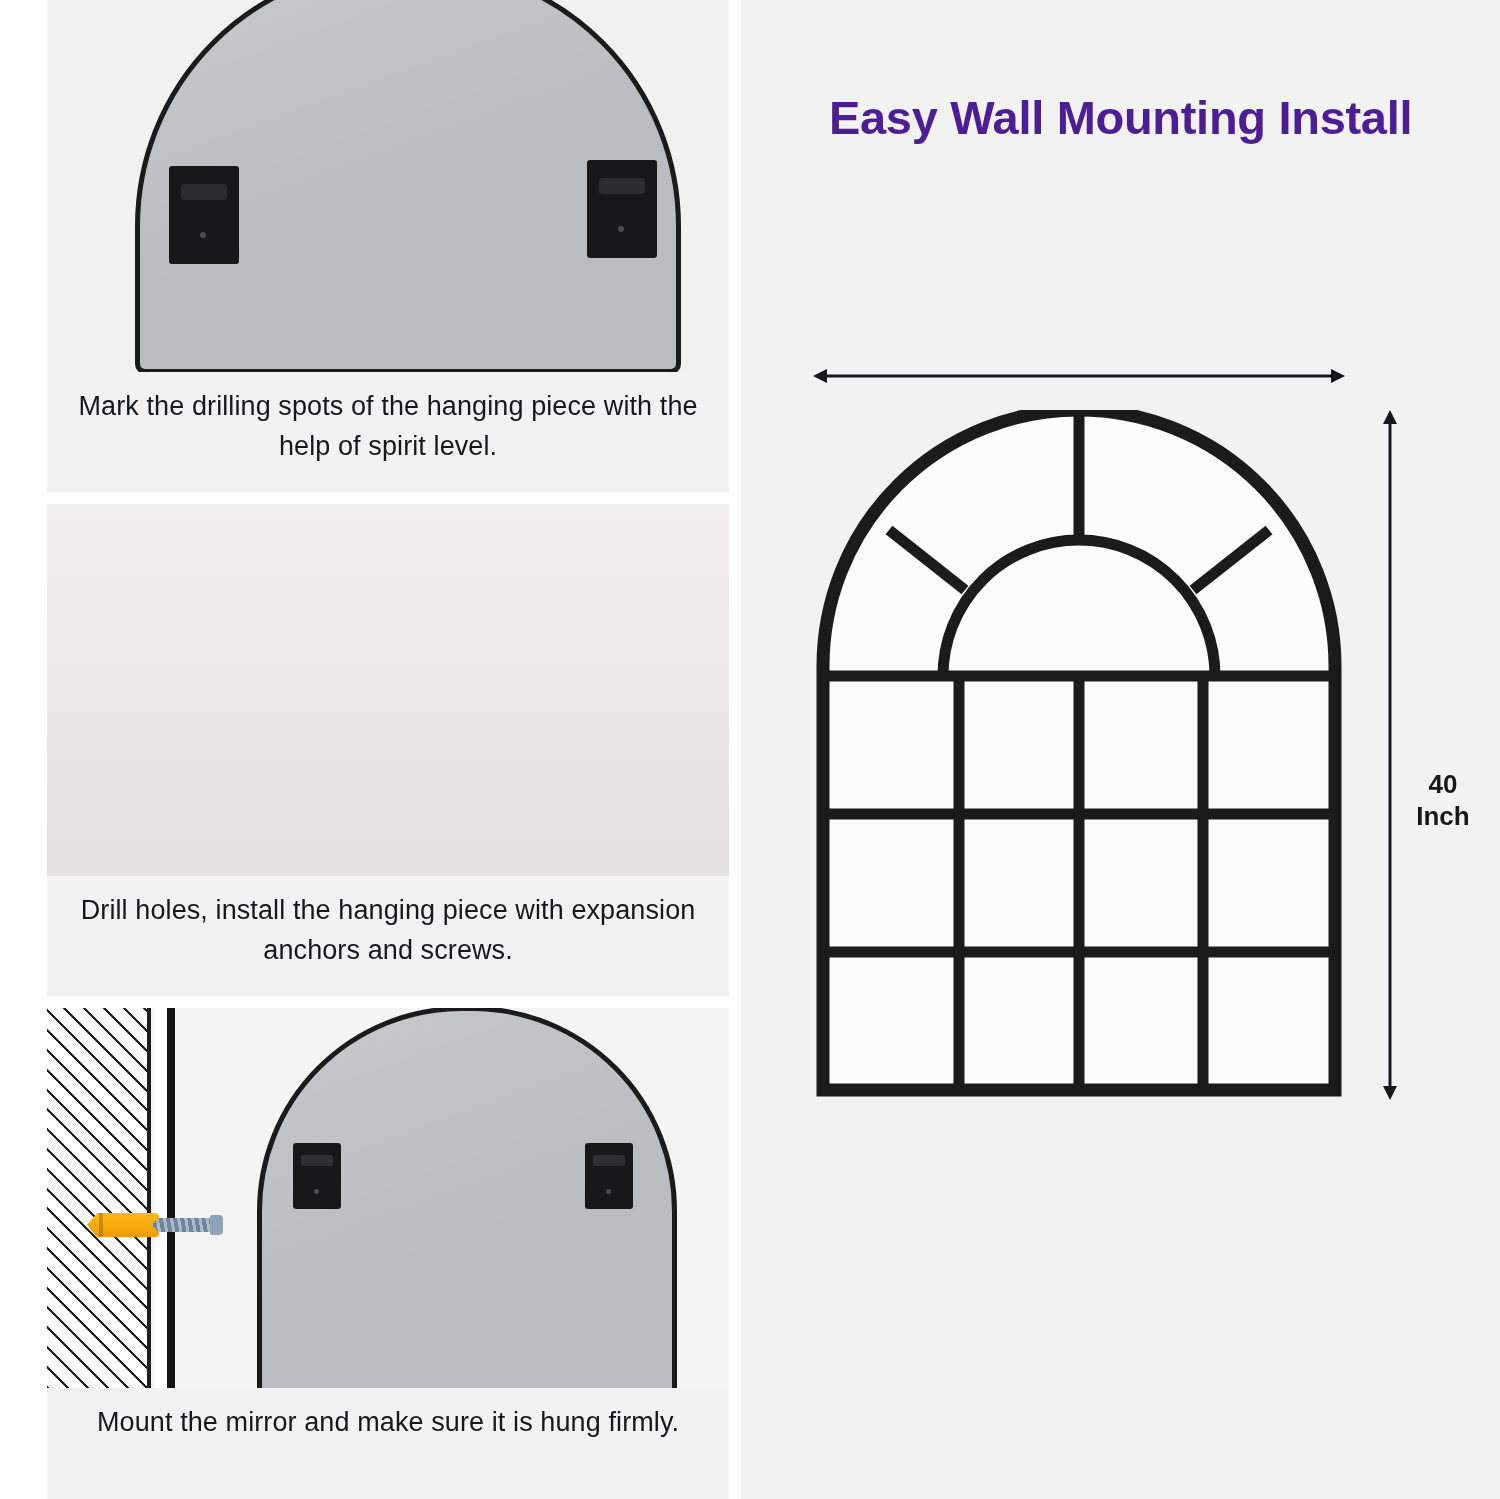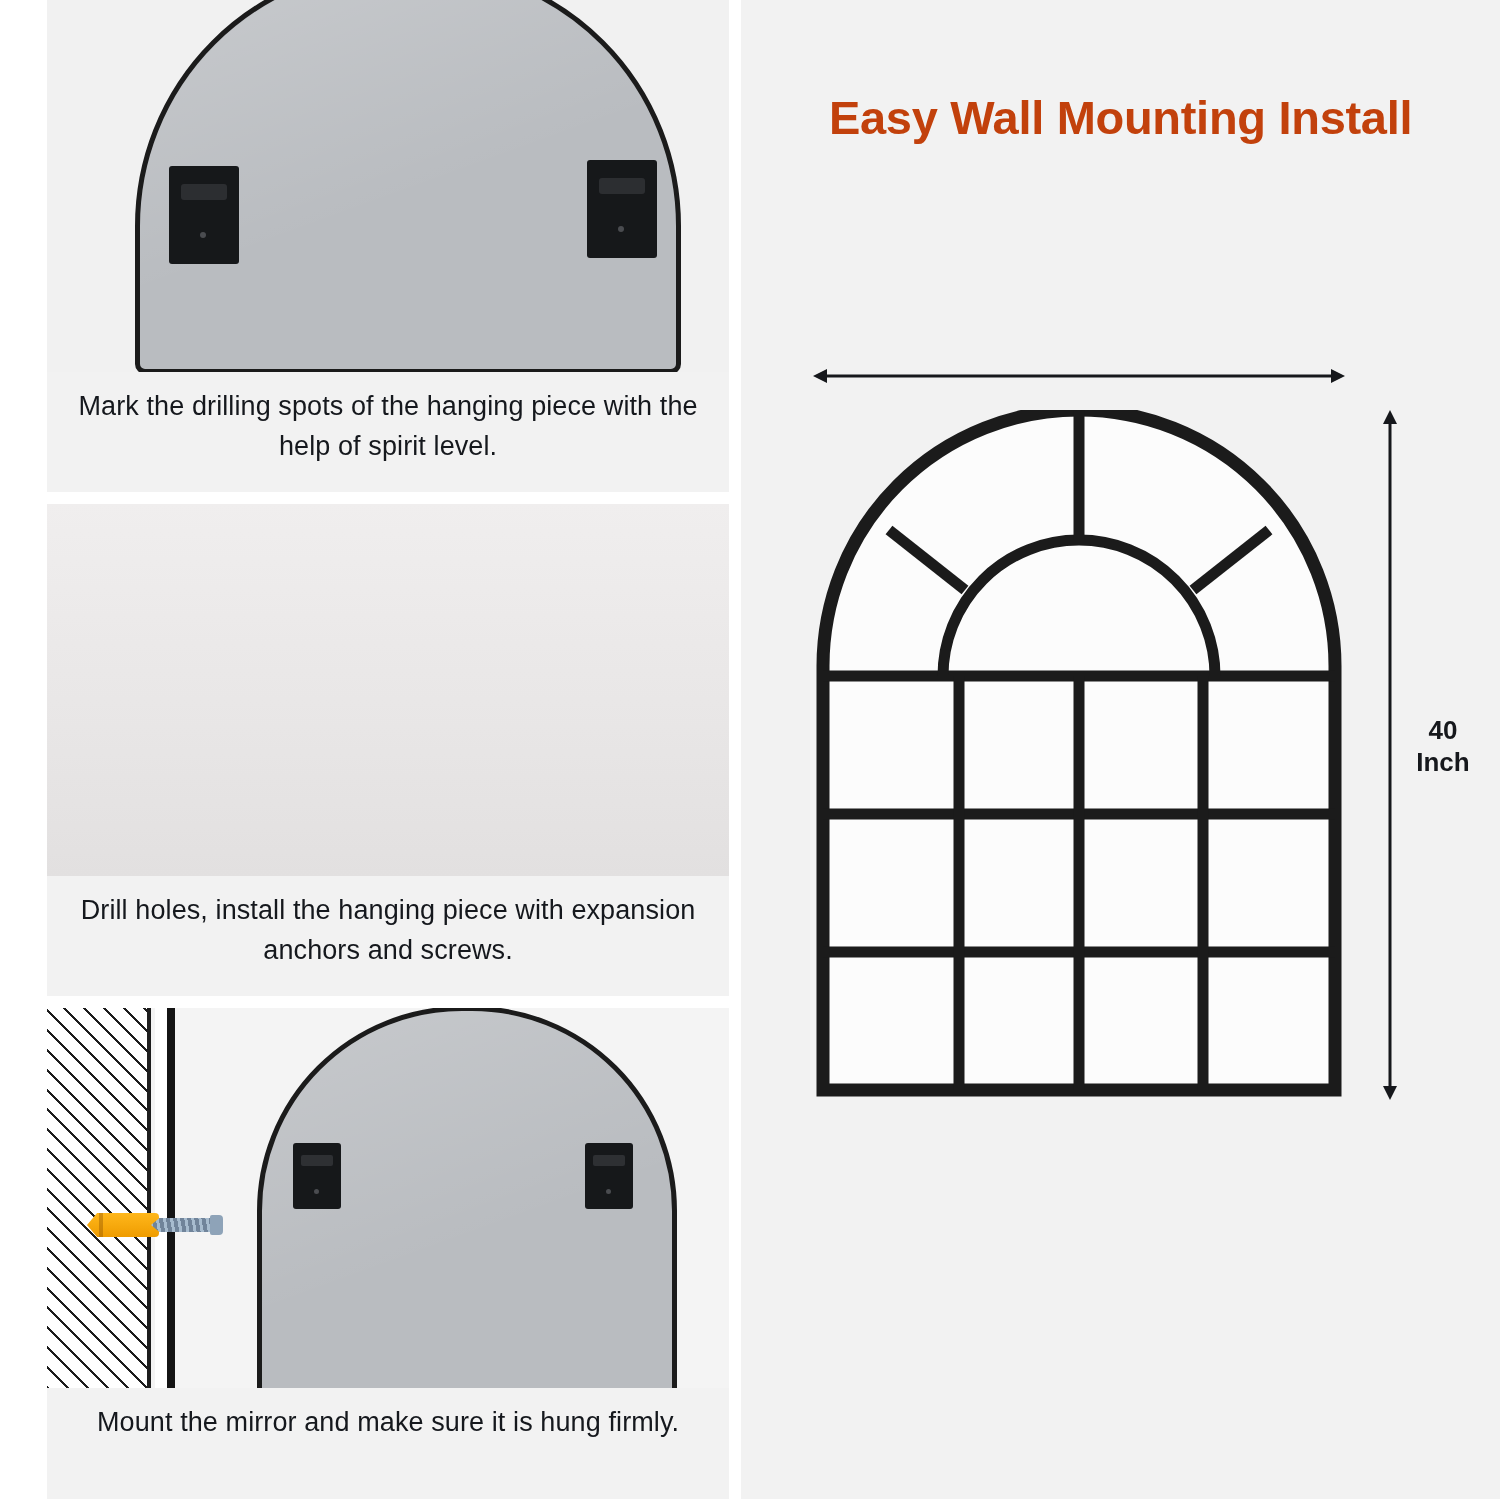--- a/index.html
+++ b/index.html
@@ -239,21 +239,21 @@
   }
   .heading {
     position: absolute;
     left: 0;
     top: 86px;
     width: 100%;
     text-align: center;
     font-size: 47px;
     line-height: 64px;
     font-weight: 700;
-    color: #c2410c;
+    color: #4c1d95;
     letter-spacing: -0.3px;
   }
 
   
   .dim-w-label {
     position: absolute;
     left: 0;
     top: 327px;
     width: 100%;
     text-align: center;
@@ -264,21 +264,21 @@
   .dim-w-arrow {
     position: absolute;
     left: 72px;
     top: 366px;
     width: 532px;
     height: 20px;
   }
   .dim-h-label {
     position: absolute;
     right: 18px;
-    top: 714px;
+    top: 768px;
     width: 90px;
     text-align: center;
     font-size: 26px;
     font-weight: 700;
     line-height: 32px;
     color: #16181c;
     padding-left: 12px;
   }
   .dim-h-arrow {
     position: absolute;

